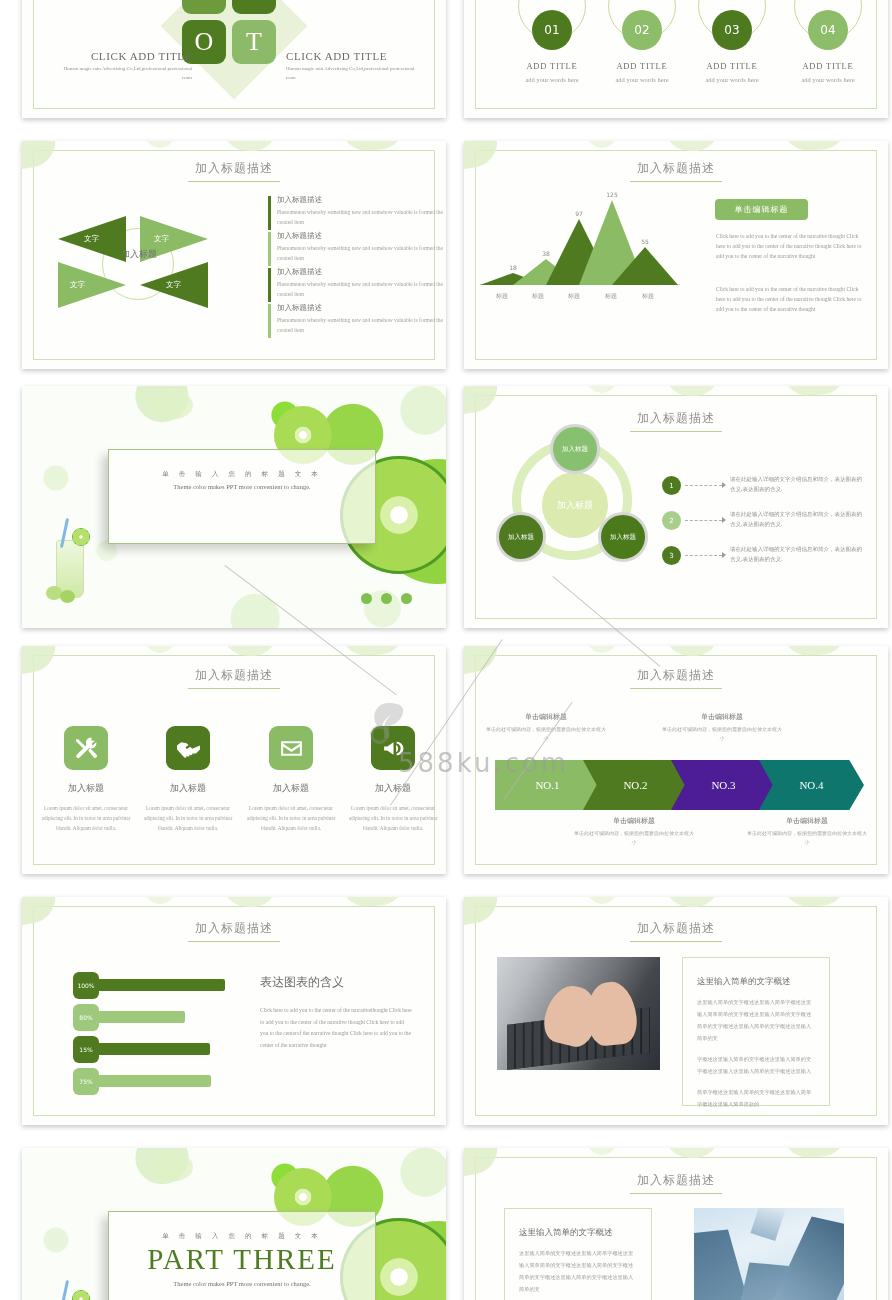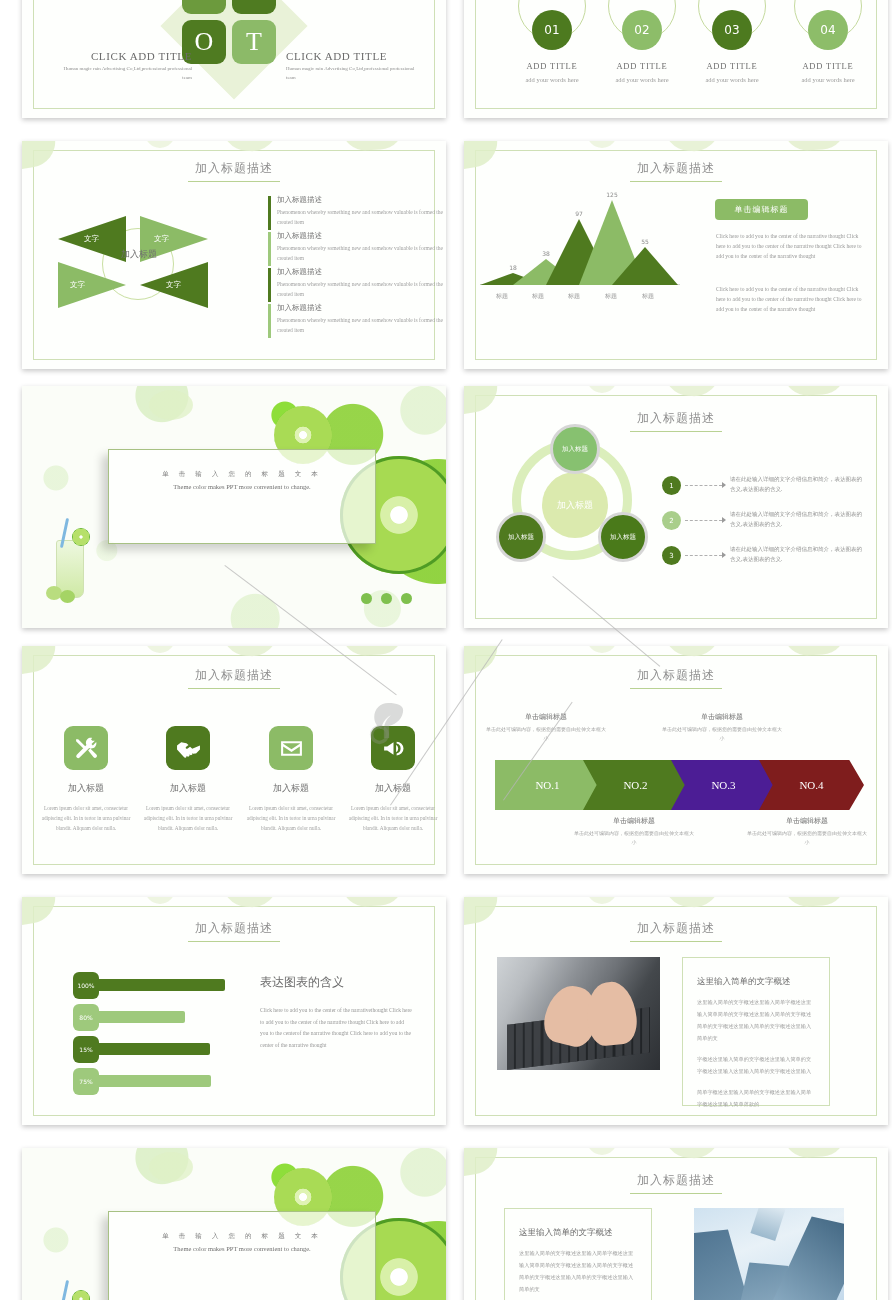--- a/index.html
+++ b/index.html
@@ -560,21 +560,21 @@
     <div class="leaf leaf-tr"></div>
 
     <div class="stitle" style="top:21px;">
       <div class="txt">加入标题描述</div>
       <div class="rule"></div>
     </div>
 
     <div class="chev first" style="left:31px;  top:114px; width:105px; background:#8cbb66;">NO.1</div>
     <div class="chev" style="left:119px; top:114px; width:105px; background:#4f7a1f;">NO.2</div>
     <div class="chev" style="left:207px; top:114px; width:105px; background:#4c1d95;">NO.3</div>
-    <div class="chev" style="left:295px; top:114px; width:105px; background:#7f1d1d;">NO.4</div>
+    <div class="chev" style="left:295px; top:114px; width:105px; background:#0f766e;">NO.4</div>
 
     <div class="chv-lbl" style="left:22px; top:66px;">
       <div class="h">单击编辑标题</div>
       <div class="p">单击此处可编辑内容，根据您的需要自由拉伸文本框大小</div>
     </div>
     <div class="chv-lbl" style="left:198px; top:66px;">
       <div class="h">单击编辑标题</div>
       <div class="p">单击此处可编辑内容，根据您的需要自由拉伸文本框大小</div>
     </div>
     <div class="chv-lbl" style="left:110px; top:170px;">
@@ -653,20 +653,21 @@
       <div class="part-inner-fruit" style="left:318px; top:70px; width:118px; height:118px; background:radial-gradient(circle,#ffffff 0 10%,#d8f0a8 11% 22%,#a7da52 23% 72%, #7ec63a 73% 88%, #56a52a 89% 100%); box-shadow:0 0 0 3px #4f9c24 inset;"></div>
       <div class="part-inner-fruit" style="left:252px; top:20px; width:58px; height:58px; background:radial-gradient(circle,#ffffff 0 9%,#dff3b4 10% 20%,#a9db55 21% 70%, #81c83c 71% 86%, #55a52a 87% 100%);"></div>
       <div class="part-inner-fruit" style="left:127px; top:4px; width:44px; height:30px; background:#dff0c6; opacity:.75; border-radius:50%;"></div>
       <div class="glass">
 
         <div style="position:absolute; left:13px; top:-2px; width:3px; height:30px; background:#7fb8e0; transform:rotate(12deg); border-radius:2px;"></div>
         <div style="position:absolute; left:22px; top:8px; width:18px; height:18px; border-radius:50%; background:radial-gradient(circle,#ffffff 0 12%,#b6e06a 13% 65%,#69b634 66% 100%);"></div>
       </div>
       <div class="part-card">
         <div class="part-sub">单 击 输 入 您 的 标 题 文 本</div>
+        <div class="part-big">PART THREE</div>
         <div class="part-note">Theme color makes PPT more convenient to change.</div>
       </div>
     </div>
   </div>
 
   <div class="slide" style="left:464px; top:1148px; width:424px; height:242px;">
     <div class="inner-border"></div>
     <div class="leaf leaf-tl"></div>
     <div class="leaf leaf-tc2"></div>
     <div class="leaf leaf-tc"></div>
@@ -698,15 +699,16 @@
   <div class="guide" style="left:390px; top:805px; width:200px; transform:rotate(-56deg);"></div>
   <div class="guide" style="left:503px; top:800px; width:120px; transform:rotate(-55deg);"></div>
 
   <div class="wm">
     <div class="wm-logo">
       <svg viewBox="0 0 64 64" width="56" height="56">
         <path d="M30 8c-9 0-16 7-16 16 0 6 3 11 8 14 1-7 5-13 11-16-5 4-8 10-8 17v9h6V34c9-2 16-9 16-18 0-5-7-8-17-8z" fill="#9a9a9a" opacity=".65"></path>
         <circle cx="20" cy="44" r="9" fill="none" stroke="#9a9a9a" stroke-width="4" opacity=".55"></circle>
       </svg>
     </div>
+    <div class="wm-en">588ku.com</div>
   </div>
 
 </div>
 
 </body></html>

